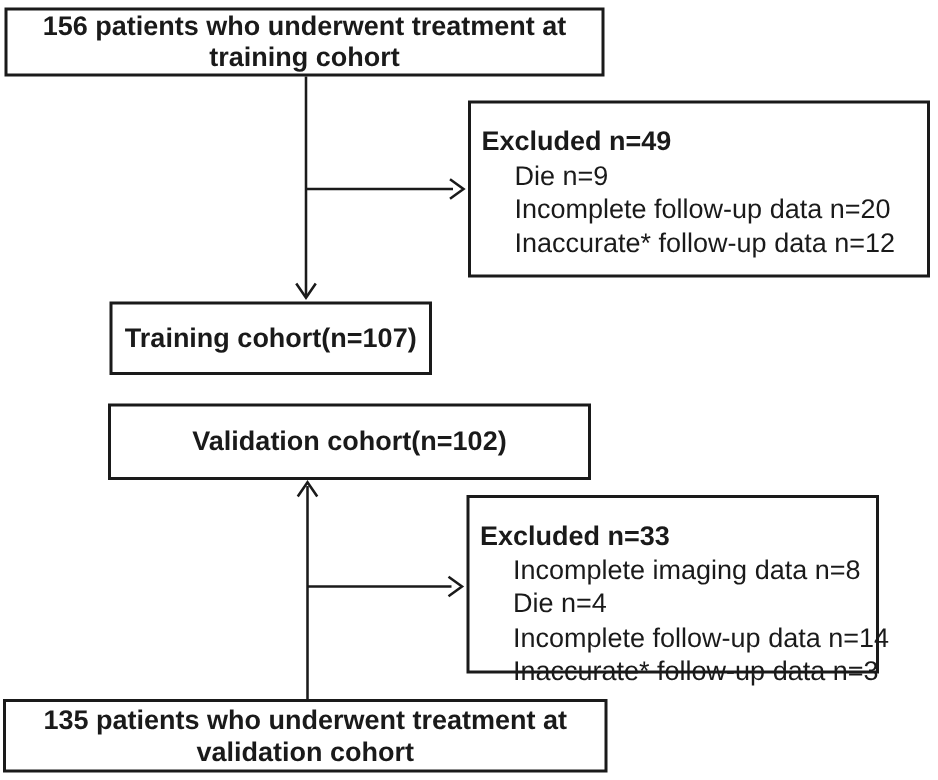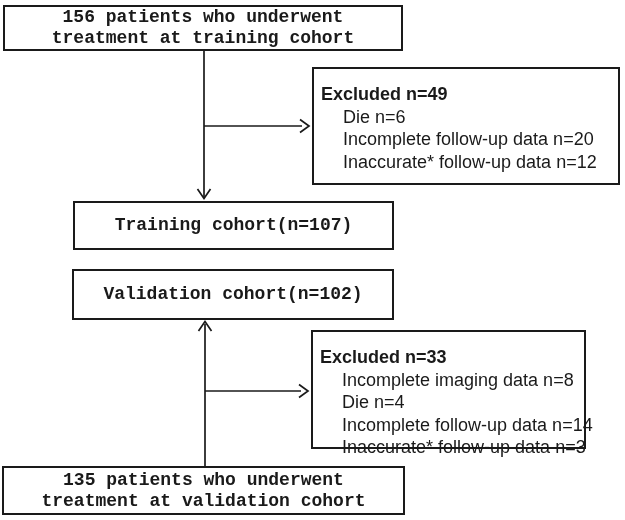--- a/index.html
+++ b/index.html
@@ -24,21 +24,20 @@
   }
   .box.center {
     display: flex;
     align-items: center;
     justify-content: center;
     text-align: center;
     font-weight: bold;
     font-size: 18px;
     line-height: 21px;
     padding: 0 8px;
-    font-family: Liberation Mono, monospace;
   }
   .box.excluded {
     font-size: 18px;
     line-height: 22.5px;
     padding: 14px 6px 0 7px;
   }
   .excl-title {
     font-weight: bold;
     white-space: pre;
   }
@@ -64,26 +63,26 @@
 <body>
 
 <div class="canvas">
 
   <div class="box center" style="left:3px; top:5px; width:400px; height:46px;">
     <span>156 patients who underwent treatment at training cohort</span>
   </div>
 
   <div class="box excluded" style="left:312px; top:67px; width:308px; height:118px;">
     <div class="excl-title">Excluded n=49</div>
-    <div class="excl-item">Die n=6</div>
+    <div class="excl-item">Die n=9</div>
     <div class="excl-item">Incomplete follow-up data n=20</div>
     <div class="excl-item">Inaccurate* follow-up data n=12</div>
   </div>
 
-  <div class="box center" style="left:73px; top:201px; width:321px; height:49px;">
+  <div class="box center" style="left:73px; top:201px; width:215px; height:49px;">
     <span>Training cohort(n=107)</span>
   </div>
 
   <div class="box center" style="left:72px; top:269px; width:322px; height:51px;">
     <span>Validation cohort(n=102)</span>
   </div>
 
   <div class="box excluded" style="left:311px; top:330px; width:275px; height:119px;">
     <div class="excl-title">Excluded n=33</div>
     <div class="excl-item">Incomplete imaging data n=8</div>

